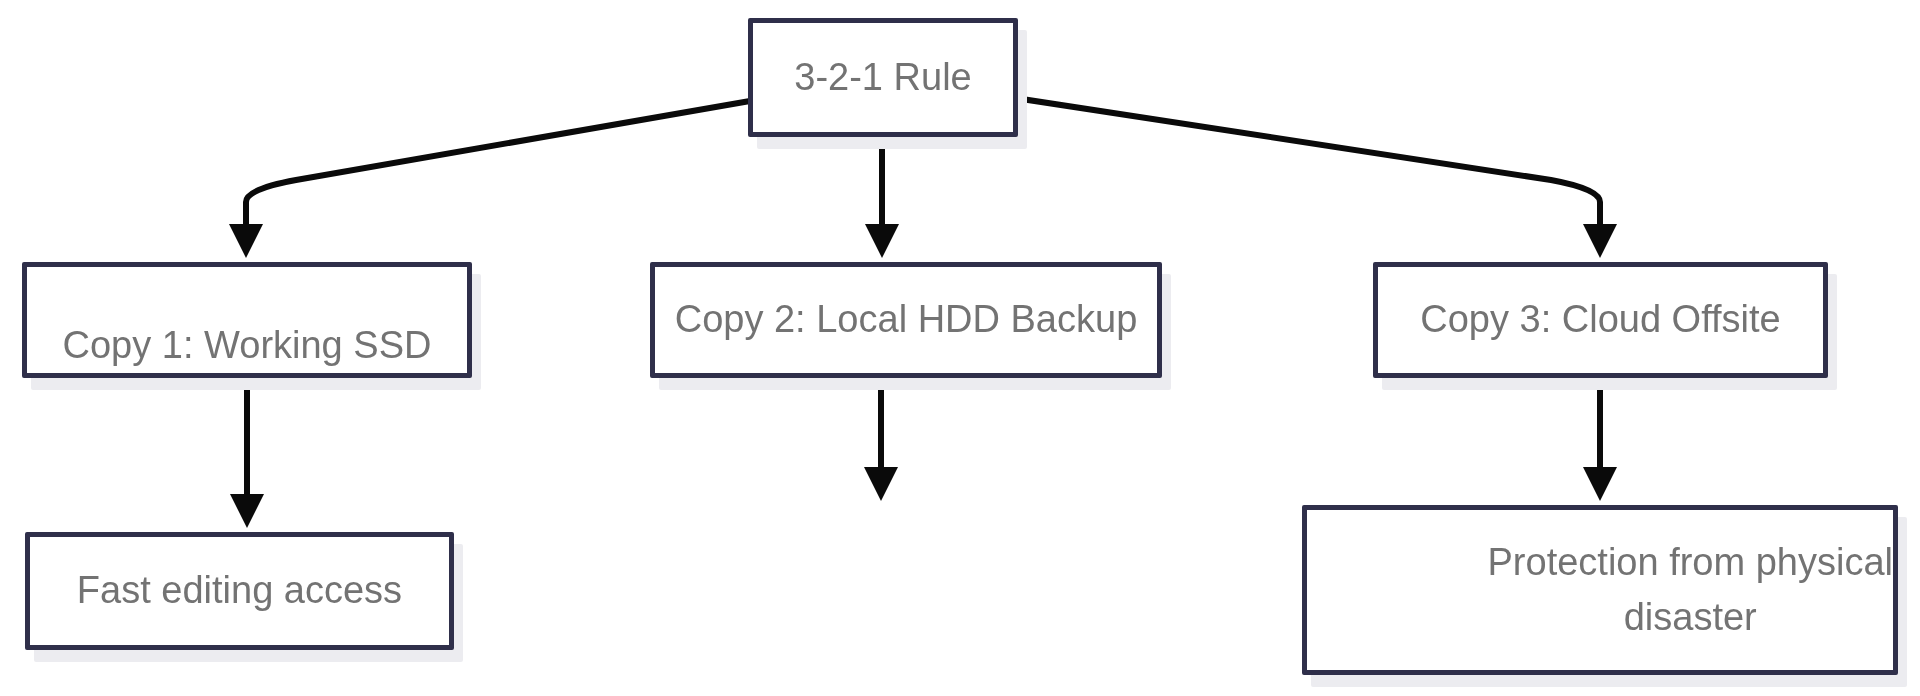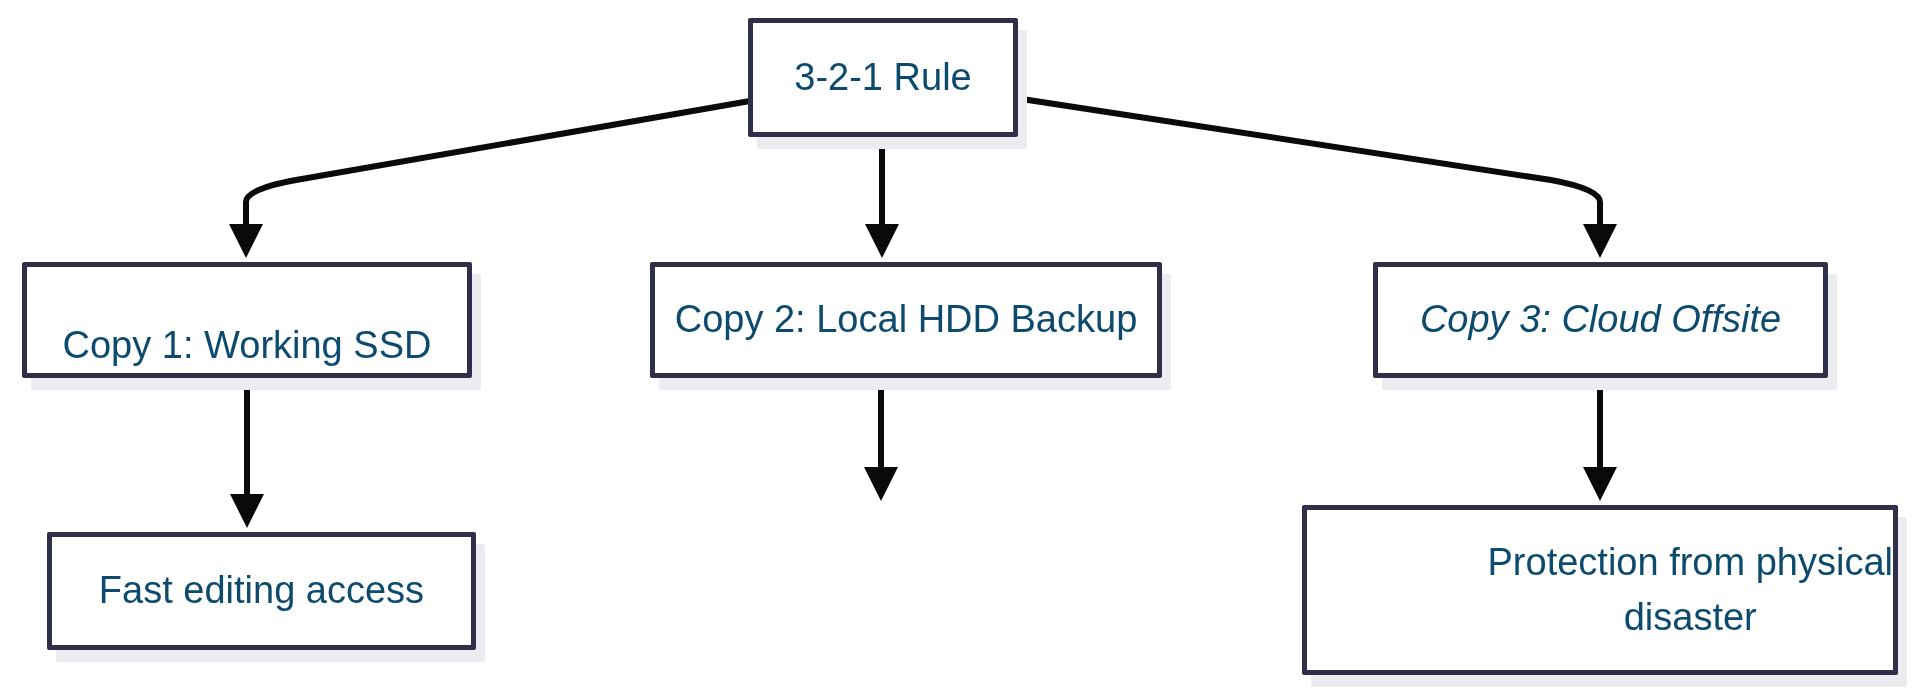--- a/index.html
+++ b/index.html
@@ -19,31 +19,31 @@
     position: absolute;
     box-sizing: border-box;
     background: #ffffff;
     border: 5px solid #2f2f4a;
     border-radius: 2px;
     box-shadow: 9px 12px 0 #ececf0;
     display: flex;
     align-items: center;
     justify-content: center;
     text-align: center;
-    color: #0c4a6e;
+    color: #737373;
     font-size: 38px;
     line-height: 1.45;
     white-space: pre-line;
     z-index: 2;
   }
   #node-root     { left: 748px;  top: 18px;  width: 270px; height: 119px; }
   #node-copy1    { left: 22px;   top: 262px; width: 450px; height: 116px; align-items: flex-end; }
   #node-copy2    { left: 650px;  top: 262px; width: 512px; height: 116px; }
-  #node-copy3    { left: 1373px; top: 262px; width: 455px; height: 116px; font-style: italic; }
-  #node-benefit1 { left: 47px;   top: 532px; width: 429px; height: 118px; }
+  #node-copy3    { left: 1373px; top: 262px; width: 455px; height: 116px; }
+  #node-benefit1 { left: 25px;   top: 532px; width: 429px; height: 118px; }
   #node-benefit2 { left: 580px;  top: 505px; width: 597px; height: 170px; }
   #node-benefit3 { left: 1302px; top: 505px; width: 596px; height: 170px; justify-content: flex-end; }
   #edge-layer {
     position: absolute;
     left: 0; top: 0;
     width: 1920px;
     height: 696px;
     z-index: 1;
   }
   #edge-layer path {

